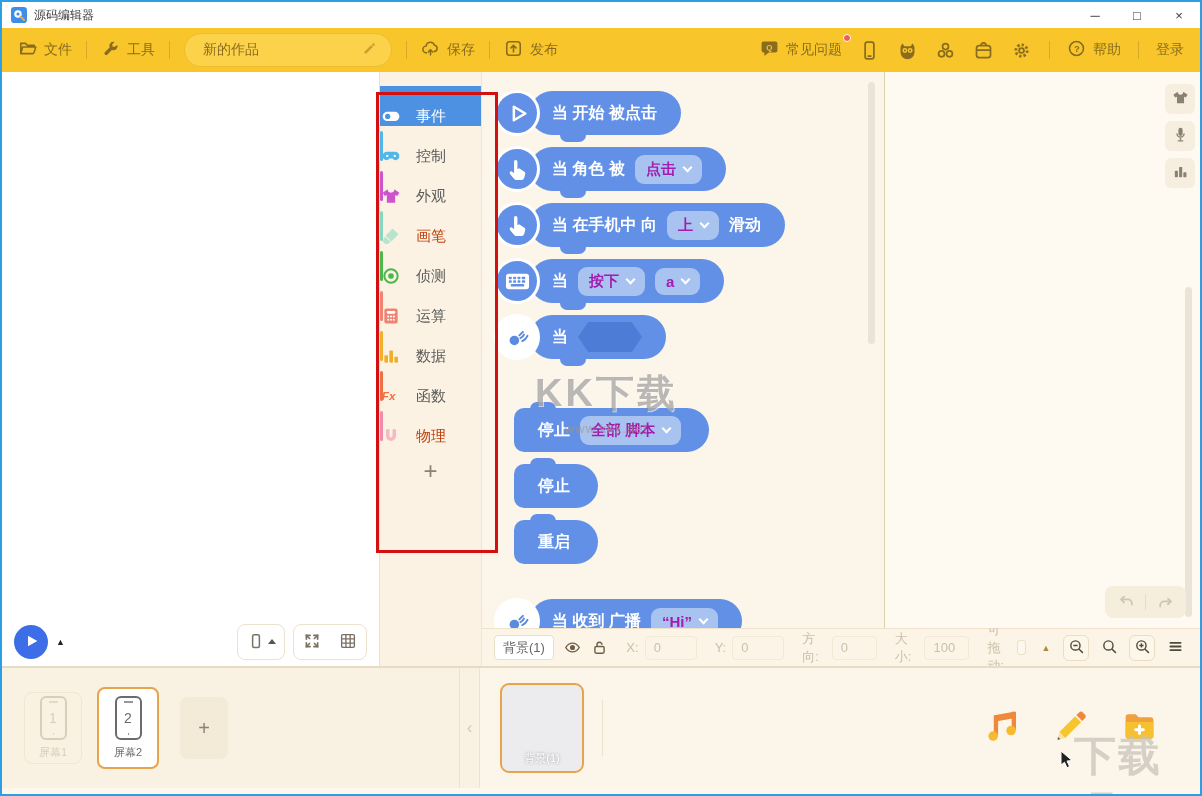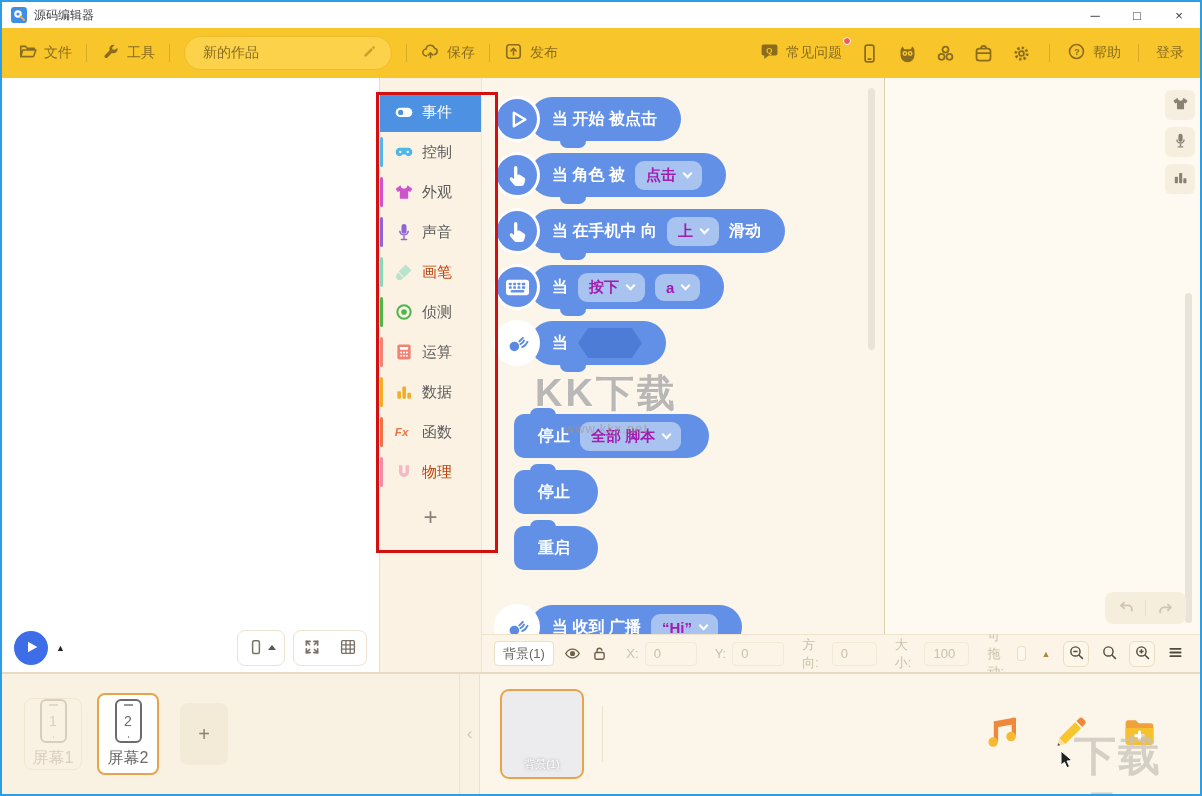--- a/index.html
+++ b/index.html
@@ -11,21 +11,21 @@
     display:flex; flex-direction:column;
   }
   
   .titlebar{ height:26px; background:#fff; display:flex; align-items:center; padding-left:9px; gap:7px; flex:none; }
   .app-logo{ width:16px; height:16px; flex:none; display:flex; }
   .win-title{ font-size:12px; color:#3c3c3c; }
   .win-controls{ margin-left:auto; display:flex; height:100%; }
   .win-btn{ width:42px; height:100%; display:flex; align-items:center; justify-content:center;
     font-size:13px; color:#3a3a3a; background:transparent; border:none; cursor:pointer; }
   
-  .toolbar{ height:50px; background:#f8c62b; display:flex; align-items:center; padding:0 16px; gap:14px; flex:none; }
+  .toolbar{ height:44px; background:#f8c62b; display:flex; align-items:center; padding:0 16px; gap:14px; flex:none; }
   .tb-btn{ display:flex; align-items:center; gap:7px; font-size:14px; color:#8a6c1e; background:none; border:none; cursor:pointer; position:relative; }
   .tb-btn svg{ width:19px; height:19px; }
   .tb-sep{ width:1px; height:18px; background:rgba(138,108,30,.3); flex:none; }
   .tb-pill{ width:208px; height:34px; border-radius:17px; background:#fbd24a; border:1px solid #eebd2b;
     display:flex; align-items:center; padding:0 14px 0 18px; gap:8px; cursor:text; }
   .tb-pill .pill-text{ font-size:14px; color:#8a6c1e; flex:1; }
   .tb-pill svg{ width:15px; height:15px; color:#c7a12c; }
   .tb-right{ margin-left:auto; display:flex; align-items:center; gap:17px; }
   .faq-dot{ position:absolute; top:-5px; right:-9px; width:8px; height:8px; border-radius:50%;
     background:#f25b50; border:1.5px solid #fff; }
@@ -42,21 +42,21 @@
   .play-btn svg{ width:16px; height:16px; margin-left:2px; }
   .play-caret{ font-size:9px; color:#222; margin-left:8px; cursor:pointer; }
   .sc-right{ margin-left:auto; display:flex; gap:8px; }
   .sc-group{ display:flex; border:1px solid #ece2ce; border-radius:8px; background:#fff; }
   .sc-btn{ min-width:36px; height:34px; border:none; background:none; color:#7a7264; cursor:pointer;
     display:flex; align-items:center; justify-content:center; gap:3px; padding:0 6px; }
   .sc-btn svg{ width:18px; height:18px; }
   .sc-caret{ width:0; height:0; border-left:4px solid transparent; border-right:4px solid transparent; border-bottom:5px solid #555; margin-top:-2px;}
   
   .cat-sidebar{ width:102px; background:#fbf2e3; border-right:1px solid #efe5cf; flex:none; padding-top:14px; position:relative; }
-  .cat-row{ height:40px; display:flex; align-items:center; gap:8px; padding-left:13px; position:relative; cursor:pointer; }
+  .cat-row{ height:40px; display:flex; align-items:flex-end; gap:15px; position:relative; cursor:pointer; }
   .cat-strip{ position:absolute; left:0; top:5px; bottom:5px; width:3px; border-radius:2px; }
   .cat-row.selected{ background:#4d91e2; }
   .cat-icon{ width:21px; height:21px; display:flex; align-items:center; justify-content:center; flex:none; }
   .cat-icon svg{ width:20px; height:20px; }
   .cat-label{ font-size:15px; color:#5b5b5b; }
   .cat-row.selected .cat-label{ color:#fff; }
   .cat-row.disabled .cat-label{ color:#c2410c; }
   .cat-row.disabled .cat-icon{ opacity:.55; }
   .cat-add{ display:block; margin:13px auto 0; background:none; border:none; font-size:24px; color:#8a8276; cursor:pointer; line-height:1; }
   
@@ -119,21 +119,21 @@
   .bottom-panel{ height:122px; flex:none; border-top:2px solid #e8dbc4; display:flex; }
   .bp-left{ width:458px; flex:none; background:#f9f1e2; border-right:1px solid #ede2cc;
     display:flex; align-items:center; gap:15px; padding-left:22px; }
   .screen-card{ width:58px; height:72px; border:1px solid #f0e6d2; border-radius:8px; cursor:pointer;
     display:flex; flex-direction:column; align-items:center; justify-content:center; gap:5px; color:#d8cebc; background:transparent; }
   .screen-card.selected{ width:62px; height:82px; border:2px solid #e8a44c; background:#fff; color:#6b6b6b; }
   .mini-phone{ width:27px; height:44px; border:2px solid currentColor; border-radius:6px; position:relative;
     display:flex; align-items:center; justify-content:center; font-size:14px; }
   .mini-phone::before{ content:''; position:absolute; top:3px; left:7px; right:7px; height:2px; background:currentColor; opacity:.7;}
   .mini-phone::after{ content:''; position:absolute; bottom:3px; left:11px; right:11px; height:2px; background:currentColor; opacity:.7;}
-  .screen-label{ font-size:16px; }
+  .screen-label{ font-size:11px; }
   .add-card{ width:48px; height:62px; background:#f3ead8; border:none; border-radius:8px; font-size:20px;
     color:#8a8276; cursor:pointer; margin-left:6px; }
   .bp-chevron{ width:20px; display:flex; align-items:center; justify-content:center; color:#d3c8b4;
     font-size:17px; cursor:pointer; background:#f9f1e2; border-right:1px solid #ede2cc; flex:none;}
   .bp-right{ flex:1; background:#fcf6ea; display:flex; align-items:center; padding-left:20px; gap:18px; position:relative; }
   .backdrop-card{ width:84px; height:90px; border:2px solid #e8a44c; border-radius:9px; background:#ececee;
     position:relative; cursor:pointer; flex:none; }
   .backdrop-label{ position:absolute; bottom:5px; left:0; right:0; text-align:center; font-size:11px; color:#fff;
     text-shadow:0 0 3px rgba(120,120,120,.8); }
   .bp-divider{ width:1px; height:56px; background:#ede2cc; }
@@ -333,32 +333,20 @@
   </div>
           <div class="cat-row">
     <span class="cat-strip" style="background: rgb(206, 84, 206);"></span>
     <span class="cat-icon" style="color: rgb(206, 84, 206);">
               <svg viewBox="0 0 24 24" fill="currentColor">
                 <path d="M8 4L2 8l2.5 4L7 10.8V20h10v-9.2L19.5 12 22 8l-6-4a4 4 0 01-8 0z"></path>
               </svg>
             </span>
     <span class="cat-label">外观</span>
   </div>
-          <div class="cat-row">
-    <span class="cat-strip" style="background: rgb(143, 101, 214);"></span>
-    <span class="cat-icon" style="color: rgb(143, 101, 214);">
-              <svg viewBox="0 0 24 24" fill="currentColor">
-                <rect x="9" y="2.5" width="6" height="11.5" rx="3"></rect>
-                <path d="M6 10.5a6 6 0 0012 0h-1.9a4.1 4.1 0 01-8.2 0z"></path>
-                <rect x="11" y="17" width="2" height="3"></rect>
-                <rect x="8" y="20.2" width="8" height="1.8" rx=".9"></rect>
-              </svg>
-            </span>
-    <span class="cat-label">声音</span>
-  </div>
           <div class="cat-row disabled">
     <span class="cat-strip" style="background: rgb(134, 216, 188);"></span>
     <span class="cat-icon" style="color: rgb(134, 216, 188);">
               <svg viewBox="0 0 24 24" fill="currentColor">
                 <path d="M14 3l7 7-8.5 8.5-7-7z"></path>
                 <path d="M5 12.5l6.5 6.5-1.8 1.8c-1.8 1.8-6.3 1-7.2-1.8-.6-2 .7-4.7 2.5-6.5z"></path>
               </svg>
             </span>
     <span class="cat-label">画笔</span>
   </div>

